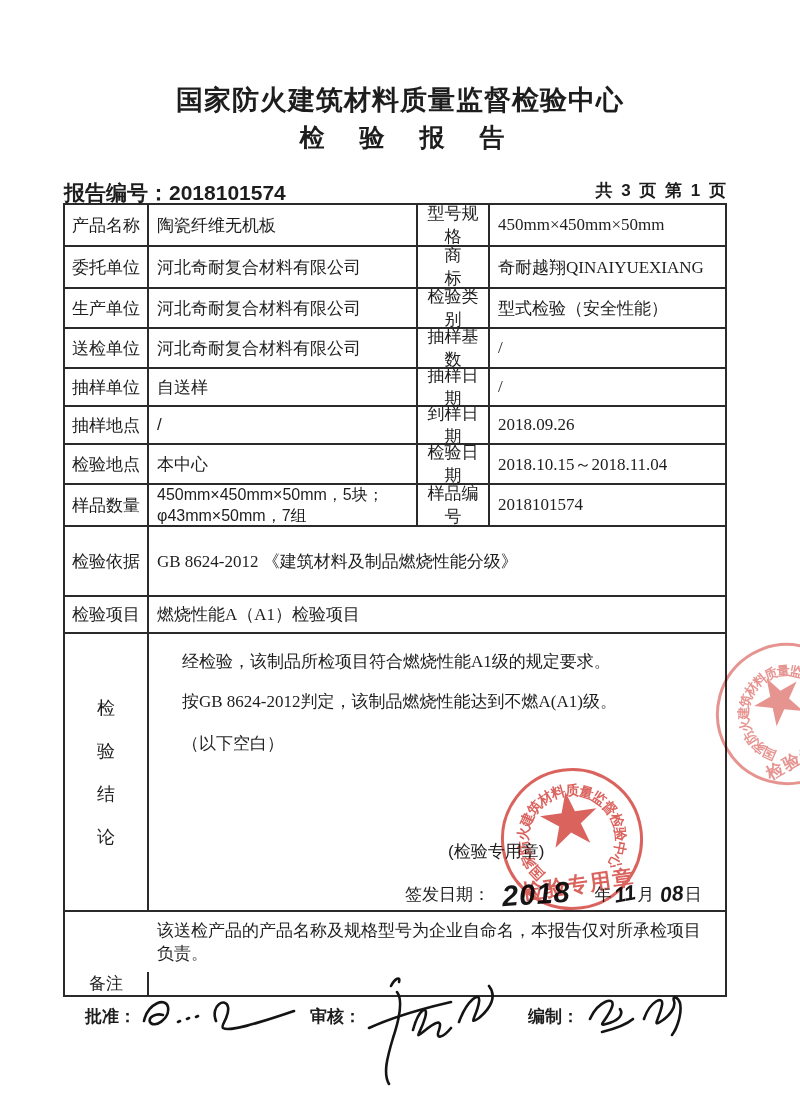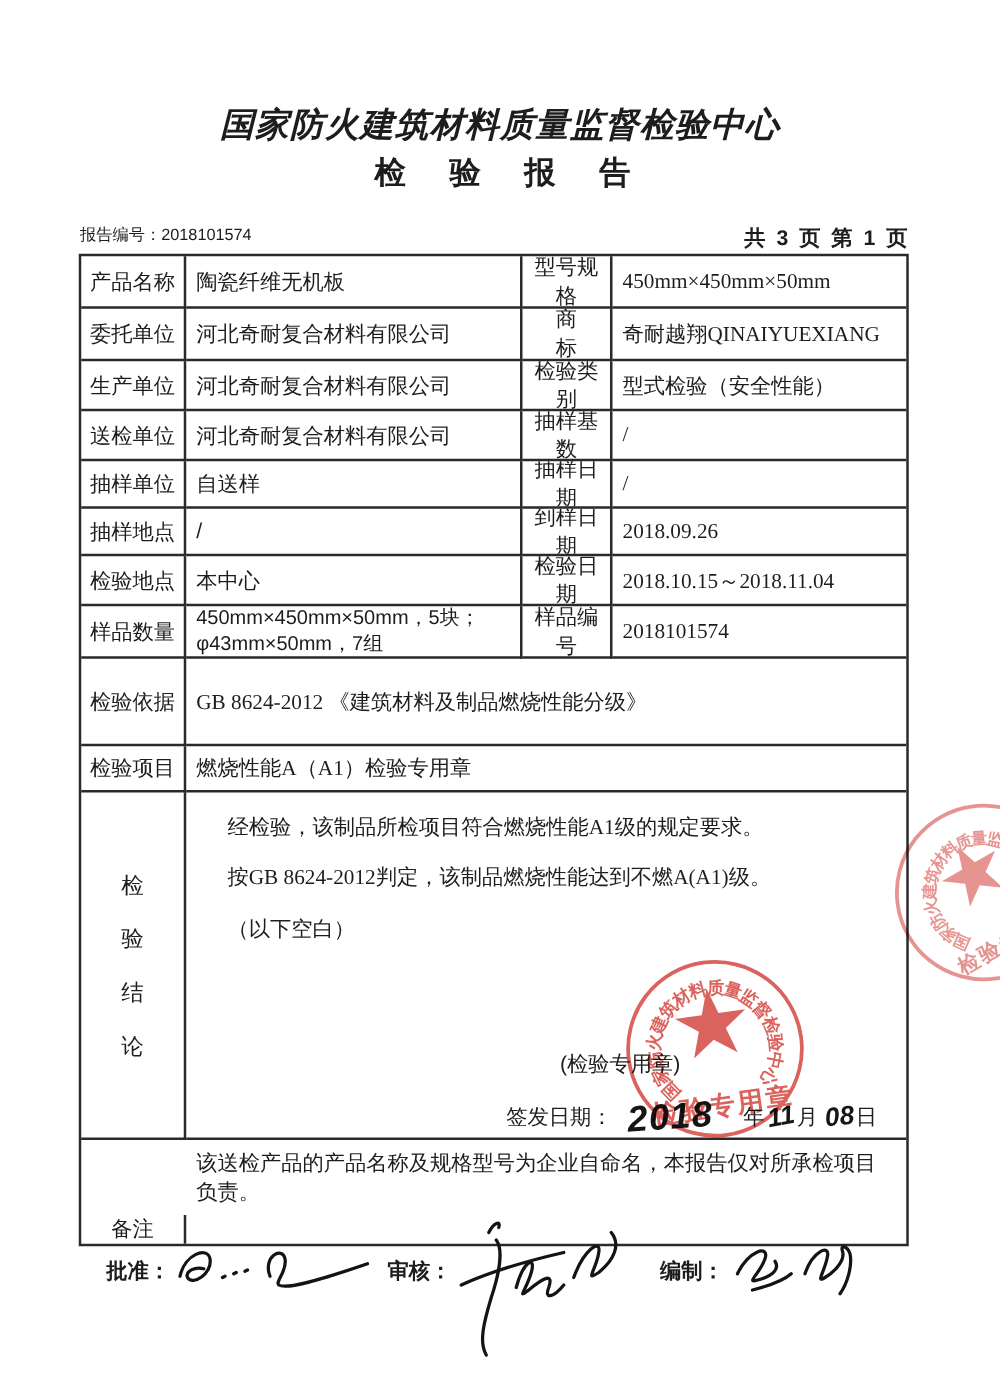--- a/index.html
+++ b/index.html
@@ -5,24 +5,24 @@
   html,body{margin:0;padding:0;}
   body{
     width:800px;height:1100px;overflow:hidden;position:relative;
     background:#ffffff;color:#1d1d1d;
     font-family:"Liberation Sans","DejaVu Sans",sans-serif;
   }
   .abs{position:absolute;}
 
   
   .org-title{top:82px;left:0;width:800px;text-align:center;
-    font-size:27px;font-weight:bold;letter-spacing:1px;font-style:italic;}
+    font-size:27px;font-weight:bold;letter-spacing:1px;}
   .report-title{top:121px;left:0;width:800px;text-align:center;
     font-size:25px;font-weight:bold;letter-spacing:14px;padding-left:18px;box-sizing:border-box;}
-  .meta-left{top:179px;left:64px;font-size:13px;font-weight:normal;}
+  .meta-left{top:179px;left:64px;font-size:21px;font-weight:bold;}
   .meta-right{top:179px;right:72px;font-size:17px;font-weight:bold;letter-spacing:2px;}
 
   
   .report-table{
     top:203px;left:63px;width:664px;box-sizing:border-box;
     border:2px solid #2a2a2a;
     display:grid;
     grid-template-columns:84px 269px 72px 1fr;
     grid-template-rows:42px 42px 40px 40px 38px 38px 40px 42px 70px 37px 278px 60px;
   }
@@ -128,21 +128,21 @@
 
   <div class="cell lbl">样品数量</div>
   <div class="cell val small">450mm×450mm×50mm，5块；φ43mm×50mm，7组</div>
   <div class="cell lbl">样品编号</div>
   <div class="cell val lastcol">2018101574</div>
 
   <div class="cell lbl">检验依据</div>
   <div class="cell val span-wide lastcol">GB 8624-2012 《建筑材料及制品燃烧性能分级》</div>
 
   <div class="cell lbl">检验项目</div>
-  <div class="cell val span-wide lastcol">燃烧性能A（A1）检验专用章</div>
+  <div class="cell val span-wide lastcol">燃烧性能A（A1）检验项目</div>
 
   <div class="cell lbl concl-label">
     <span>检</span>
     <span>验</span>
     <span>结</span>
     <span>论</span>
   </div>
   <div class="cell val span-wide lastcol concl-value">
     <div class="concl-line l0">经检验，该制品所检项目符合燃烧性能A1级的规定要求。</div>
     <div class="concl-line l1">按GB 8624-2012判定，该制品燃烧性能达到不燃A(A1)级。</div>

